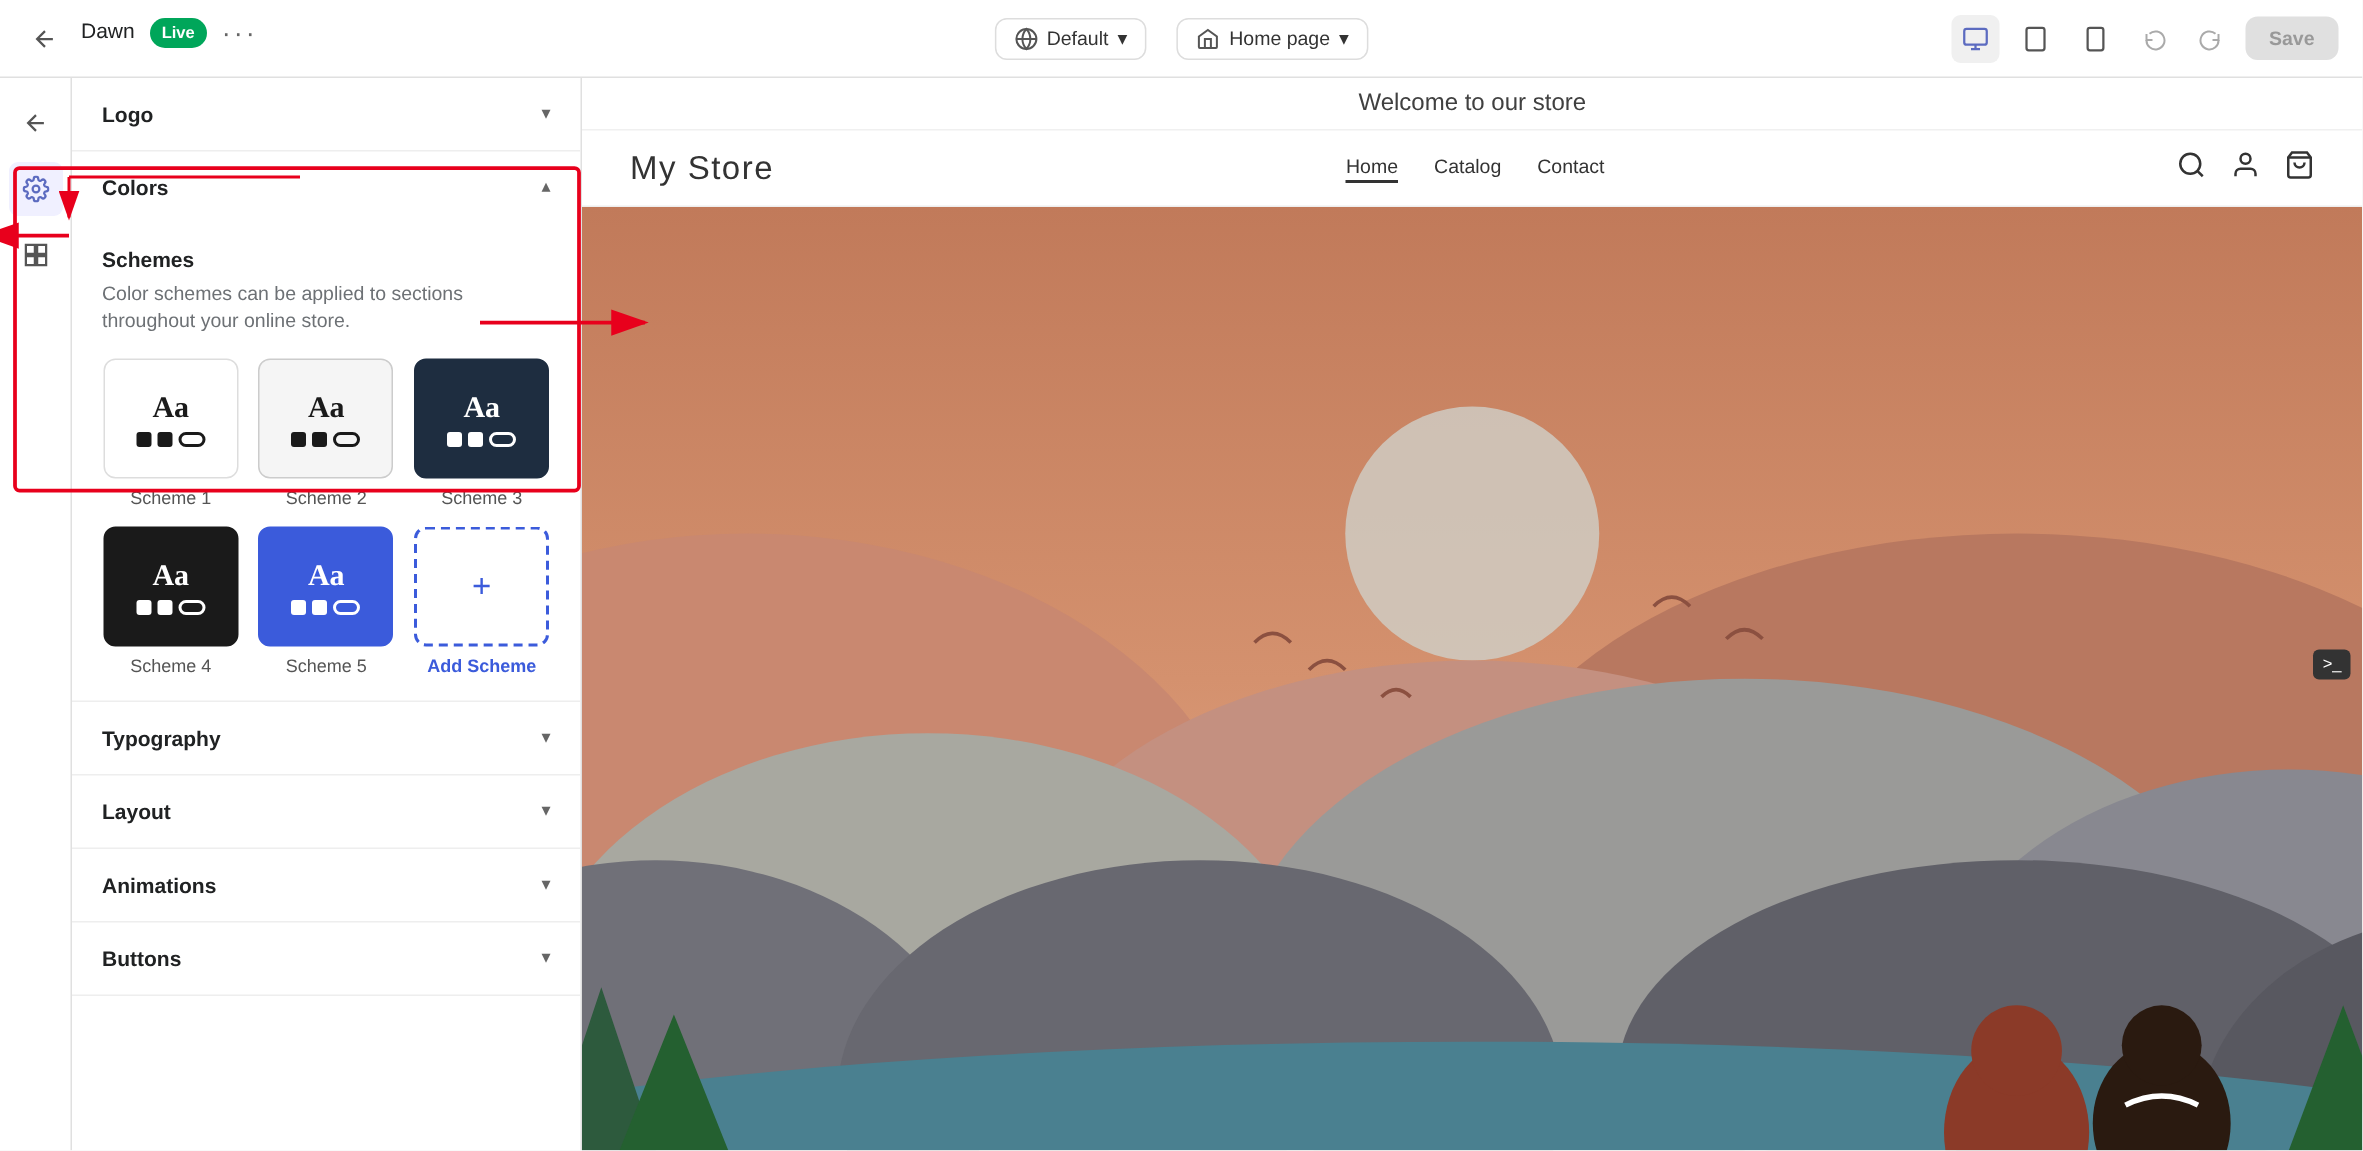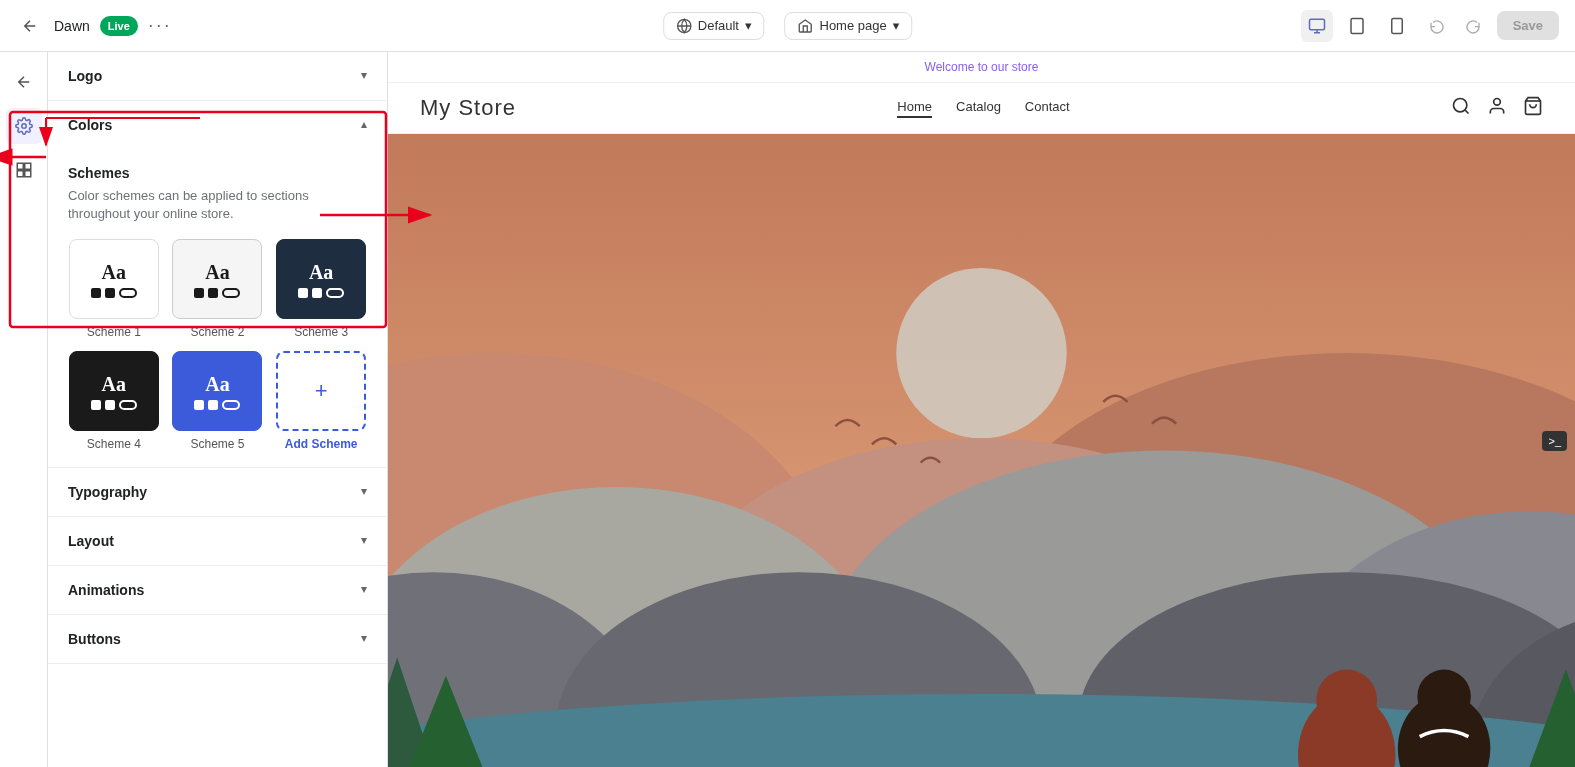--- a/index.html
+++ b/index.html
@@ -9,21 +9,21 @@
     .topbar {
       height: 52px;
       background: #fff;
       border-bottom: 1px solid #e0e0e0;
       display: flex;
       align-items: center;
       padding: 0 16px;
       gap: 12px;
       flex-shrink: 0;
     }
-    .topbar-left { display: flex; align-items: center; gap: 10px; flex: 1; }
+    .topbar-left { display: flex; align-items: flex-start; gap: 10px; flex: 1; }
     .topbar-center { display: flex; align-items: center; gap: 20px; position: absolute; left: 50%; transform: translateX(-50%); }
     .topbar-right { display: flex; align-items: center; gap: 8px; margin-left: auto; }
     .back-btn { width: 28px; height: 28px; display: flex; align-items: center; justify-content: center; border-radius: 6px; cursor: pointer; }
     .store-name { font-size: 14px; font-weight: 500; color: #202223; }
     .live-badge { background: #00a65a; color: #fff; font-size: 11px; font-weight: 600; padding: 4px 8px; border-radius: 12px; }
     .more-btn { cursor: pointer; color: #666; font-size: 18px; letter-spacing: 2px; }
     .topbar-pill { display: flex; align-items: center; gap: 6px; border: 1px solid #ddd; border-radius: 8px; padding: 5px 12px; font-size: 13px; cursor: pointer; color: #333; }
     .topbar-pill svg { color: #666; }
     .icon-btn { width: 32px; height: 32px; display: flex; align-items: center; justify-content: center; border-radius: 6px; cursor: pointer; color: #444; }
     .icon-btn.active { background: #f0f0f0; }
@@ -74,21 +74,21 @@
     .scheme-oval.light { border-color: #fff; }
     .scheme-label { font-size: 12px; color: #555; }
     .scheme-label.blue { color: #3b5bdb; font-weight: 600; }
     .add-plus { font-size: 22px; color: #3b5bdb; line-height: 1; }
 
     
     .preview { flex: 1; background: #f0f0f0; overflow: hidden; position: relative; }
     .preview-inner { background: #fff; width: 100%; height: 100%; display: flex; flex-direction: column; overflow: hidden; }
 
     
-    .store-topbar { background: #fff; padding: 8px 24px; text-align: center; font-size: 12px; color: #8b5cf6; border-bottom: 1px solid #f0f0f0; flex-shrink: 0; }
+    .store-topbar { background: #fff; padding: 8px 24px; text-align: center; font-size: 16px; color: #404040; border-bottom: 1px solid #f0f0f0; flex-shrink: 0; }
     .store-nav { display: flex; align-items: center; padding: 12px 32px; border-bottom: 1px solid #eee; gap: 32px; flex-shrink: 0; }
     .store-logo { font-size: 22px; font-weight: 300; color: #333; letter-spacing: 1px; margin-right: auto; }
     .store-nav-links { display: flex; gap: 24px; }
     .nav-link { font-size: 13px; color: #333; text-decoration: none; cursor: pointer; text-align: center; }
     .nav-link.active { border-bottom: 2px solid #333; padding-bottom: 2px; }
     .store-nav-icons { display: flex; gap: 16px; margin-left: auto; color: #333; }
 
     
     .hero { flex: 1; position: relative; overflow: hidden; }
     .hero svg { width: 100%; height: 100%; }

